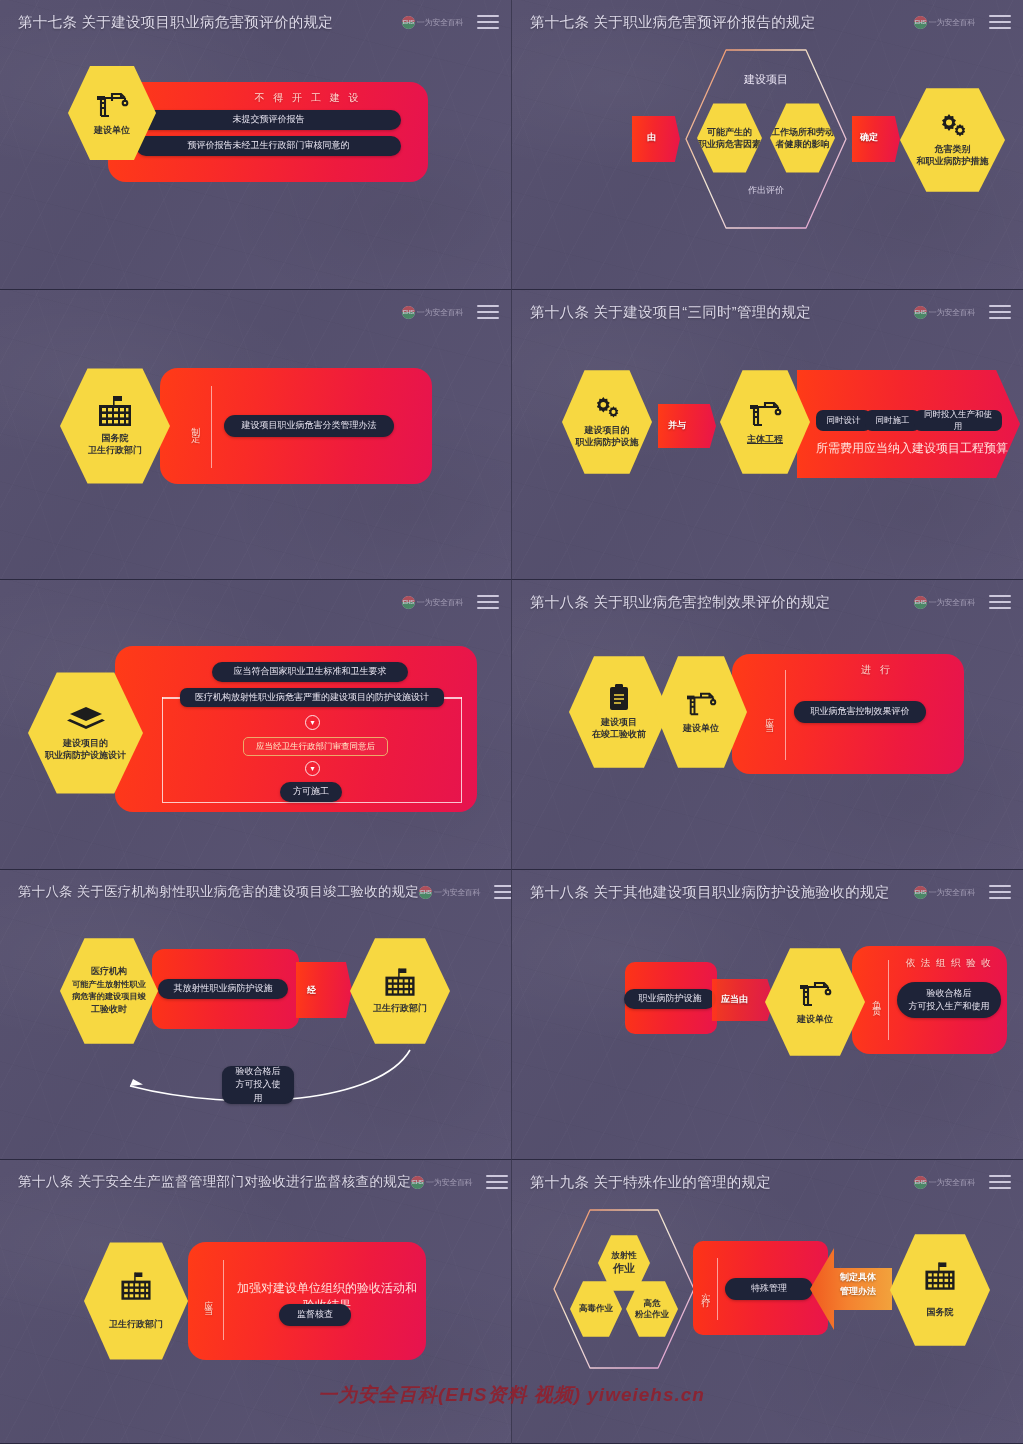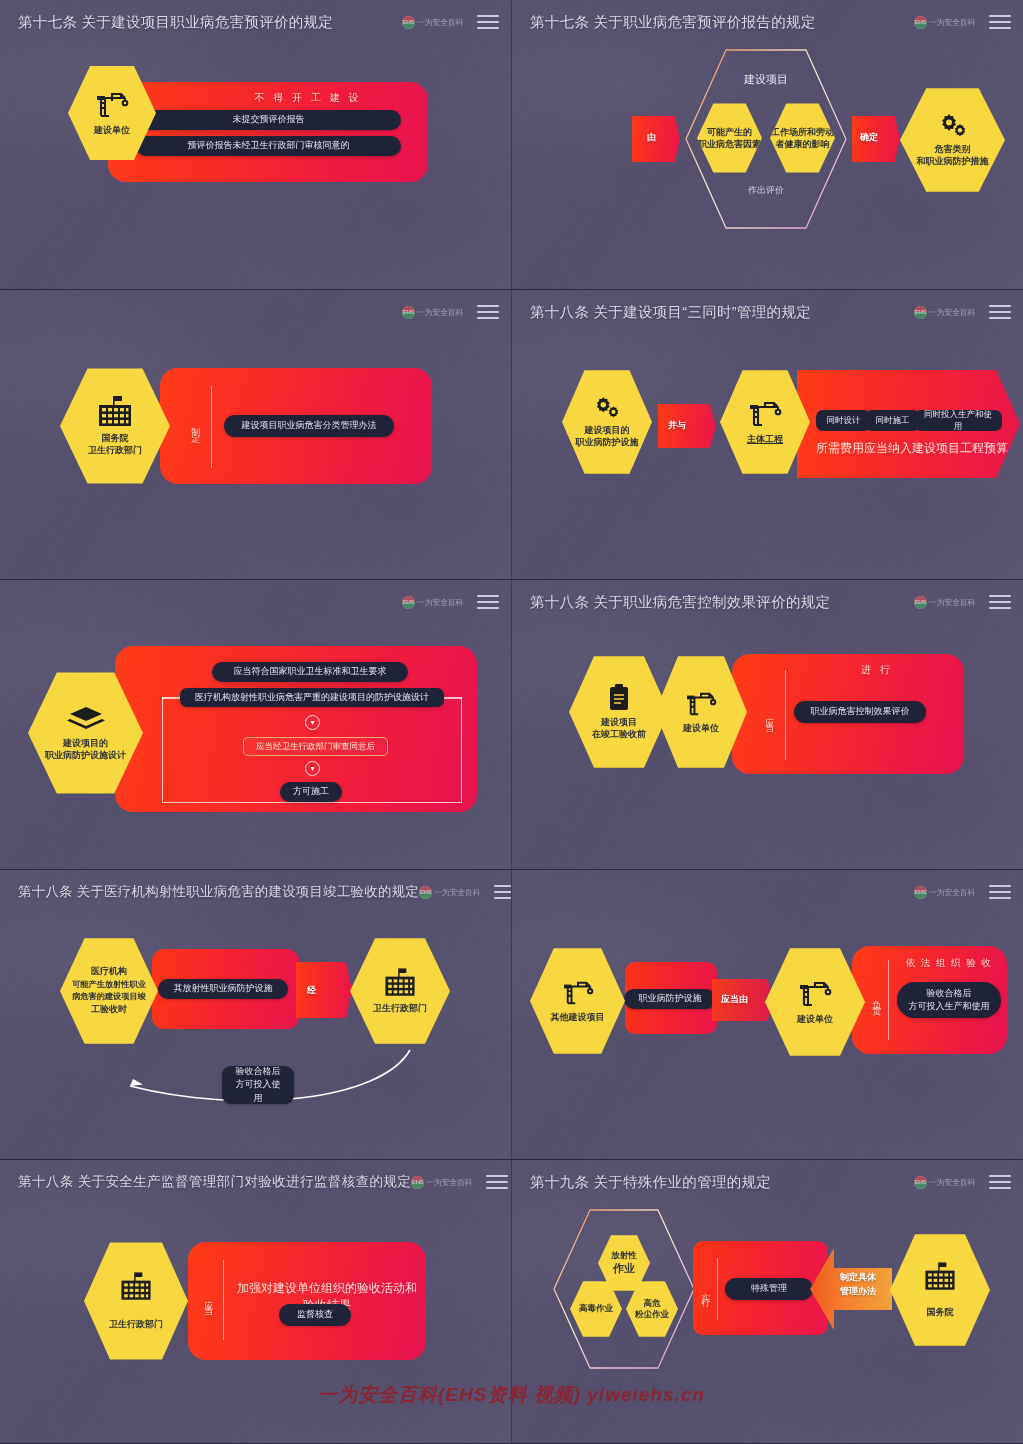--- a/index.html
+++ b/index.html
@@ -483,20 +483,21 @@
     </svg>
     <div class="pill" style="left:222px;top:152px;width:72px;height:38px;border-radius:9px;">
       <span>验收合格后</span>
       <span>方可投入使用</span>
     </div>
   </div>
 </div>
 
 <div class="slide last">
   <div class="hdr">
+    <div class="hdr-title">第十八条 关于其他建设项目职业病防护设施验收的规定</div>
     <div class="hdr-spacer"></div>
     <div class="brand">
       <div class="brand-badge">
             <span>EHS</span>
           </div>
       <div class="brand-txt">一为安全百科</div>
     </div>
     <div class="burger">
           <i></i>
           <i></i>
@@ -511,33 +512,20 @@
 
     <div class="redbox" style="left:340px;top:32px;width:155px;height:108px;"></div>
     <div class="cap v" style="left:359px;top:60px;height:50px;font-size:9px;letter-spacing:6px;">负责</div>
     <div class="vline" style="left:376px;top:46px;height:80px;"></div>
     <div class="cap" style="left:382px;top:43px;width:110px;font-size:9.5px;letter-spacing:1.5px;">依 法 组 织 验 收</div>
     <div class="pill" style="left:385px;top:68px;width:104px;height:36px;border-radius:22px;">
       <span>验收合格后</span>
       <span>方可投入生产和使用</span>
     </div>
 
-    <div class="hex rnd" style="left:18px;top:32px;width:95px;height:110px;">
-      <div class="icon">
-        <svg width="32" height="28" viewBox="0 0 34 30">
-              <g fill="none" stroke="#1d1d1d" stroke-width="2.1">
-          <path d="M4 8h26M6 8v18M6 26h8M10 8v18M6 13h4M6 18h4M17 8V4h9l4 4M30 8v4"></path>
-                <path d="M26 4v4"></path>
-                <circle cx="30" cy="13" r="2.3"></circle>
-              </g>
-          <rect x="2" y="6" width="8" height="4" fill="#1d1d1d"></rect>
-            </svg>
-      </div>
-      <div class="lbl">其他建设项目</div>
-    </div>
 
     <div class="hex rnd" style="left:253px;top:32px;width:100px;height:112px;">
       <div class="icon">
         <svg width="34" height="30" viewBox="0 0 34 30">
               <g fill="none" stroke="#1d1d1d" stroke-width="2.1">
           <path d="M4 8h26M6 8v18M6 26h8M10 8v18M6 13h4M6 18h4M17 8V4h9l4 4M30 8v4"></path>
                 <path d="M26 4v4"></path>
                 <circle cx="30" cy="13" r="2.3"></circle>
               </g>
           <rect x="2" y="6" width="8" height="4" fill="#1d1d1d"></rect>

